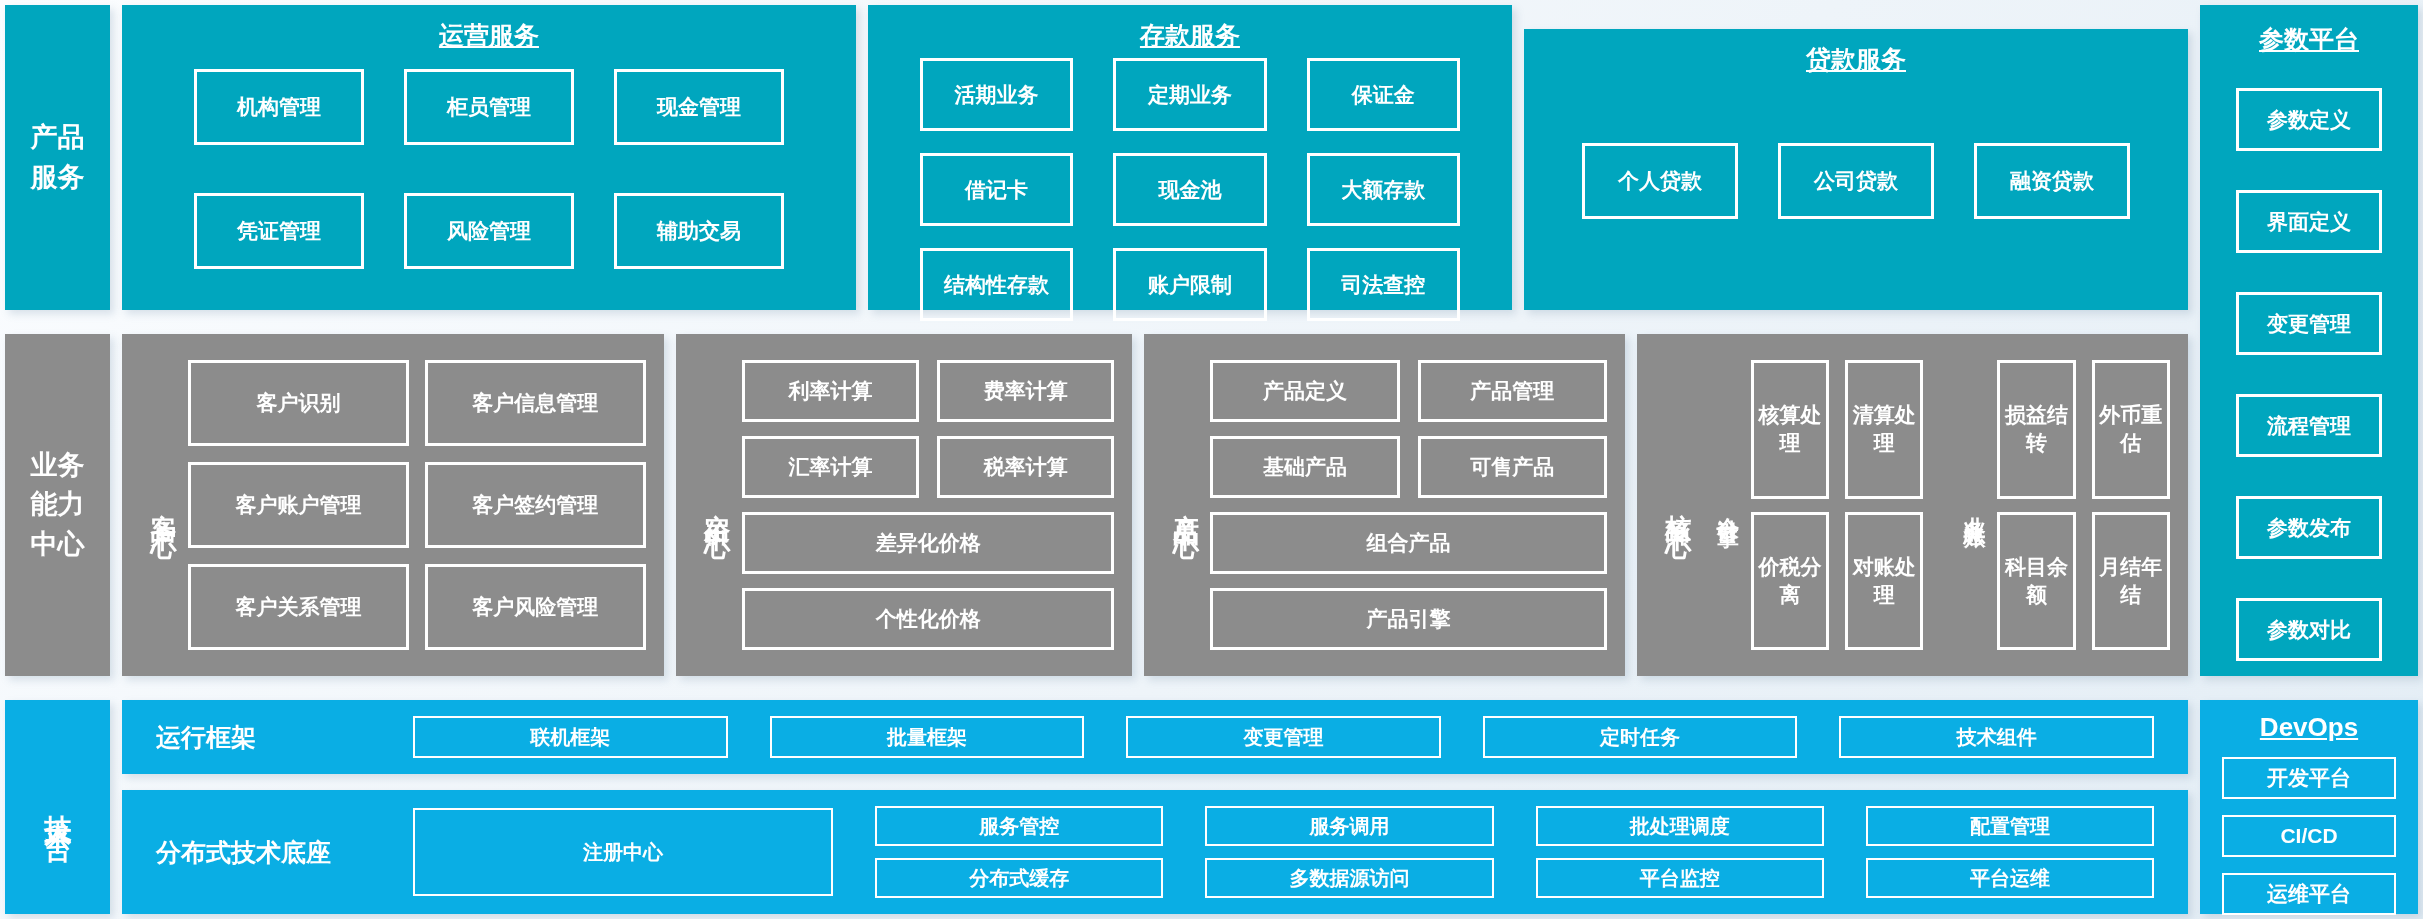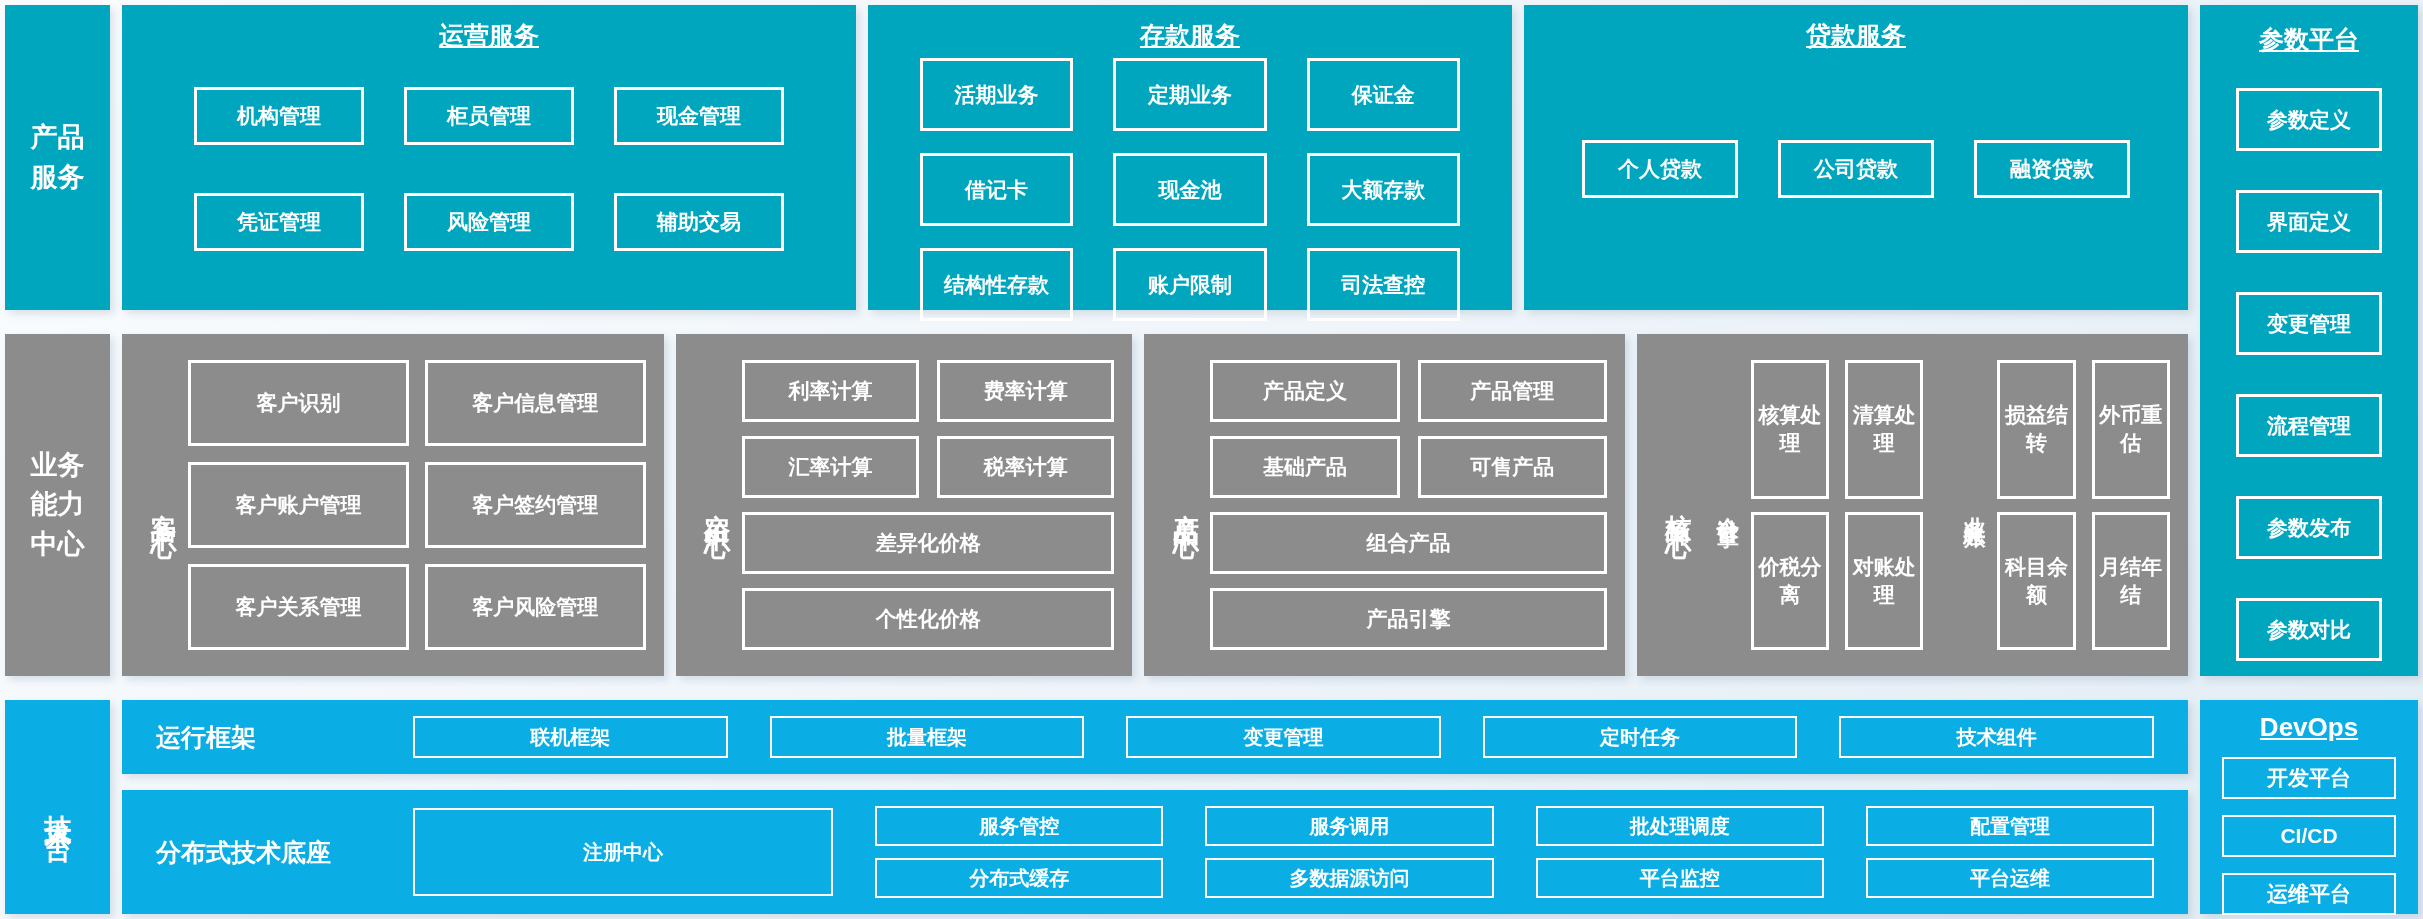--- a/index.html
+++ b/index.html
@@ -25,21 +25,21 @@
   .panel-top{display:flex;flex-direction:column;box-sizing:border-box;padding:14px 0 30px;}
   .panel-title{text-align:center;font-size:25px;flex:0 0 auto;margin-bottom:6px;text-decoration:underline;}
   .rows{flex:1;display:flex;flex-direction:column;justify-content:center;}
   .rows.g2{gap:48px;padding:0 72px;}
   .rows.g2b{gap:48px;padding:0 58px;}
   .rows.g3{gap:22px;padding:0 52px;}
   .brow{display:flex;gap:40px;}
 
   .wbox{border:3px solid #fff;display:flex;align-items:center;justify-content:center;
         text-align:center;font-size:21px;flex:1;box-sizing:border-box;}
-  .h70{height:58px;}
+  .h70{height:76px;}
   .h64{height:73px;}
 
   .param-col{grid-column:3;grid-row:1/3;display:flex;flex-direction:column;
              box-sizing:border-box;padding:18px 36px 22px;}
   .param-col .panel-title{margin-bottom:32px;}
   .param-stack{flex:1;display:flex;flex-direction:column;gap:39px;}
   .param-stack .wbox{flex:0 0 63px;}
 
   .mainband{display:flex;gap:12px;grid-column:2;}
   .panel-mid{display:flex;box-sizing:border-box;padding:26px 18px 26px 8px;gap:6px;}
@@ -112,21 +112,21 @@
           <div class="wbox h64">大额存款</div>
         </div>
         <div class="brow">
           <div class="wbox h64">结构性存款</div>
           <div class="wbox h64">账户限制</div>
           <div class="wbox h64">司法查控</div>
         </div>
       </div>
     </div>
 
-    <div class="panel-top teal shadow" style="flex:665;">
+    <div class="panel-top teal shadow" style="flex:665;margin-top:24px;">
       <div class="panel-title">贷款服务</div>
       <div class="rows g2b">
         <div class="brow">
           <div class="wbox h70">个人贷款</div>
           <div class="wbox h70">公司贷款</div>
           <div class="wbox h70">融资贷款</div>
         </div>
       </div>
     </div>
   </div>

